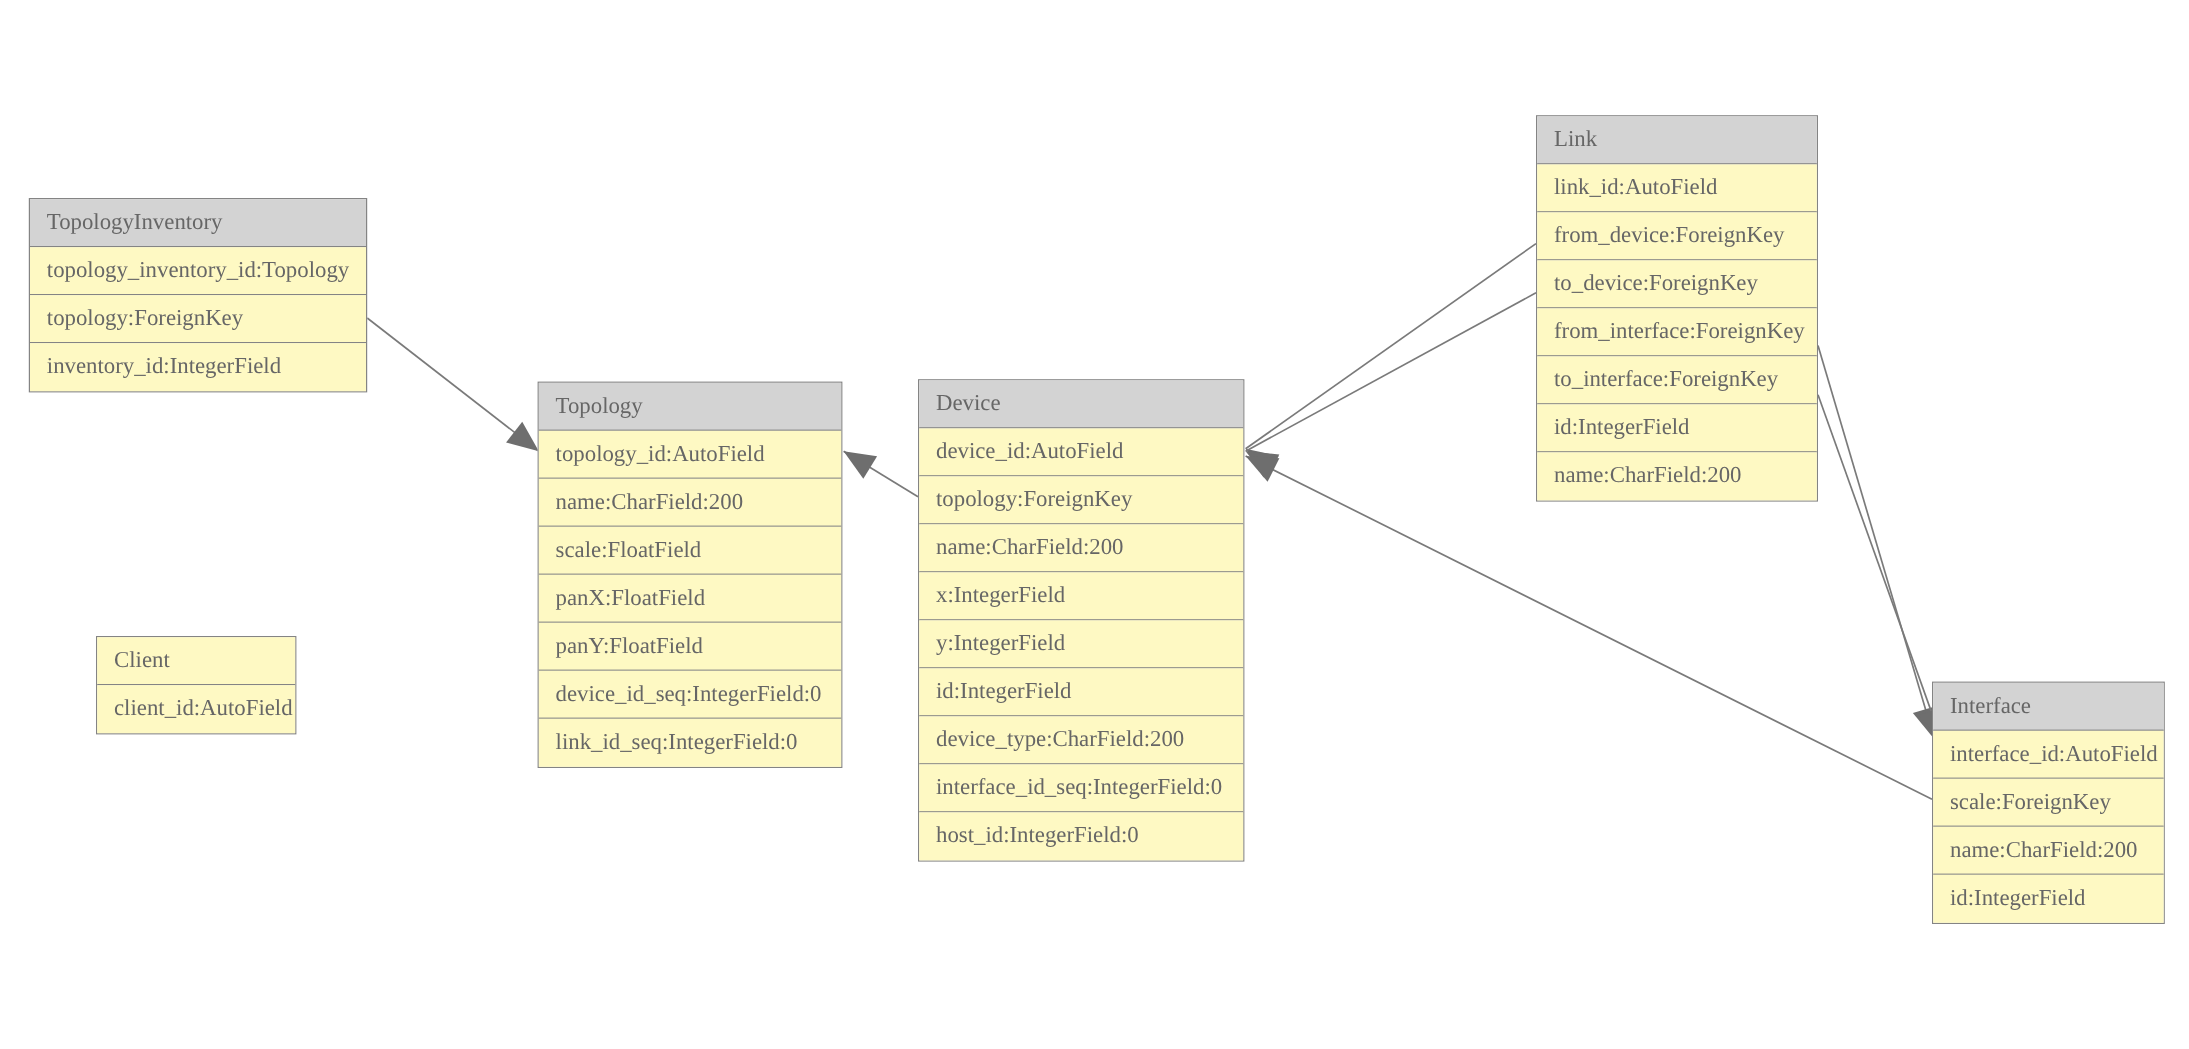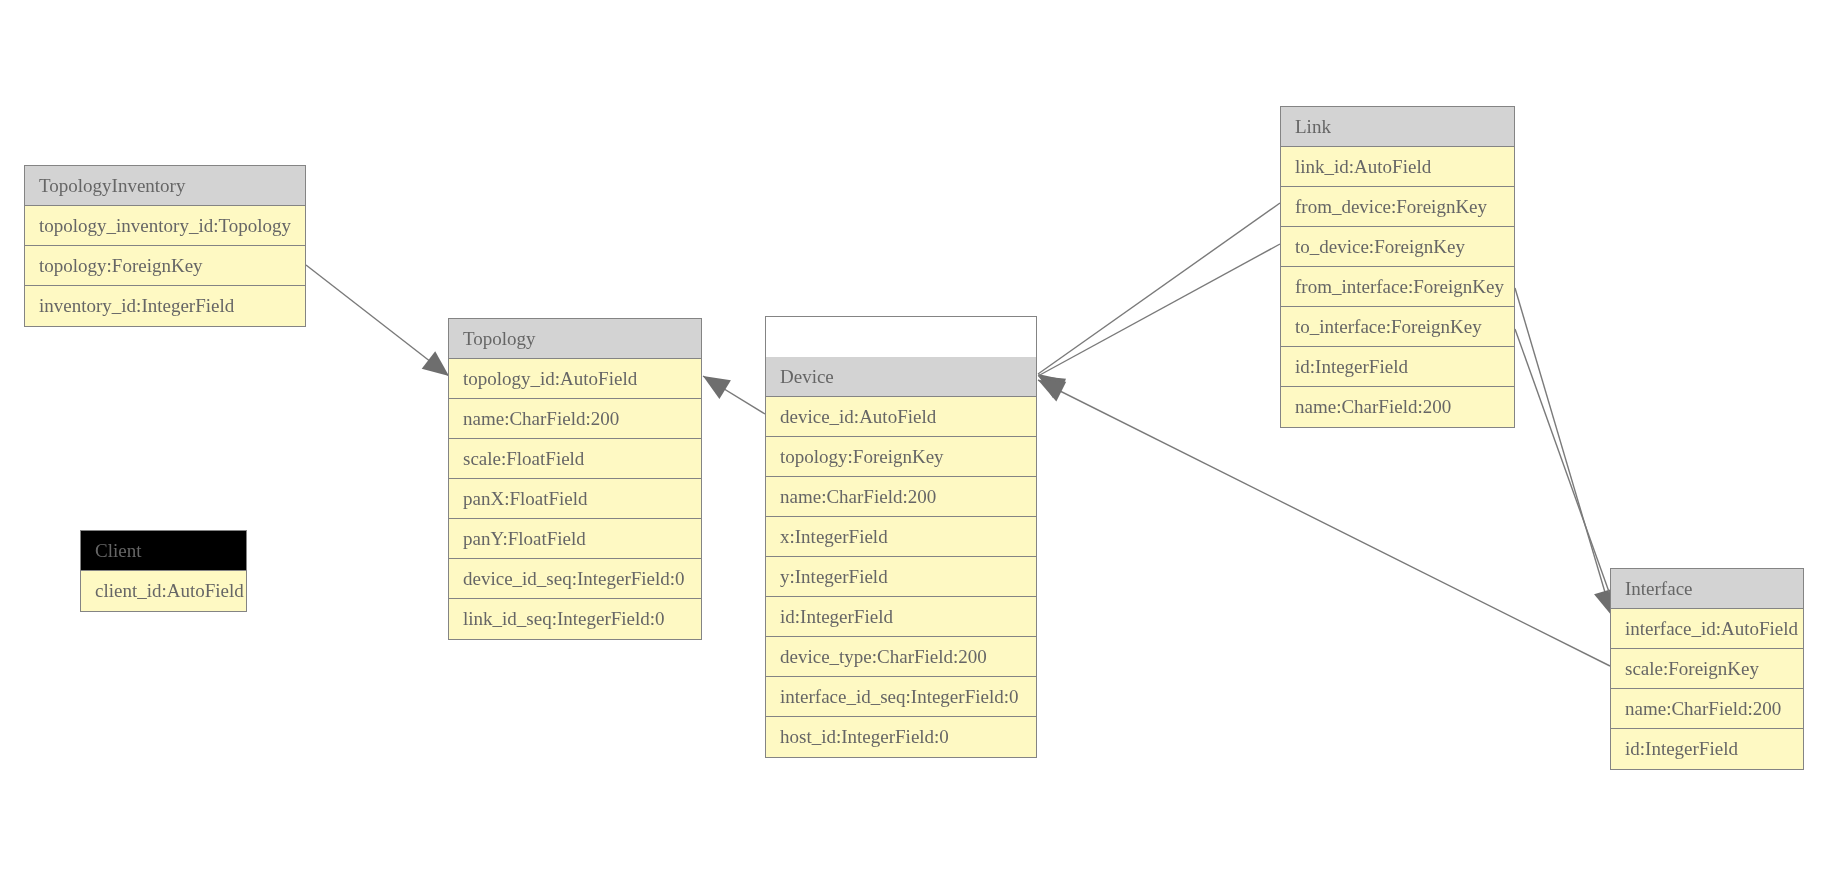--- a/index.html
+++ b/index.html
@@ -93,46 +93,46 @@
       </g>
     </svg>
 
 <div class="entity" style="left: 24px; top: 165px; width: 282px; border-color: rgb(132, 132, 132);">
       <div class="entity-header" style="background: rgb(211, 211, 211); color: rgb(102, 102, 102); border-bottom-color: rgb(132, 132, 132);">TopologyInventory</div>
       <div class="entity-field" style="color: rgb(102, 102, 102); border-bottom-color: rgb(132, 132, 132);">topology_inventory_id:Topology</div>
       <div class="entity-field" style="color: rgb(102, 102, 102); border-bottom-color: rgb(132, 132, 132);">topology:ForeignKey</div>
       <div class="entity-field" style="color: rgb(102, 102, 102); border-bottom-color: rgb(132, 132, 132);">inventory_id:IntegerField</div>
     </div>
     <div class="entity" style="left: 80px; top: 530px; width: 167px; border-color: rgb(132, 132, 132);">
-      <div class="entity-header" style="background: #000000; color: rgb(102, 102, 102); border-bottom-color: rgb(132, 132, 132);">Client</div>
+      <div class="entity-header" style="background: #fef9c3; color: rgb(102, 102, 102); border-bottom-color: rgb(132, 132, 132);">Client</div>
       <div class="entity-field" style="color: rgb(102, 102, 102); border-bottom-color: rgb(132, 132, 132);">client_id:AutoField</div>
     </div>
     <div class="entity" style="left: 448px; top: 318px; width: 254px; border-color: rgb(132, 132, 132);">
       <div class="entity-header" style="background: rgb(211, 211, 211); color: rgb(102, 102, 102); border-bottom-color: rgb(132, 132, 132);">Topology</div>
       <div class="entity-field" style="color: rgb(102, 102, 102); border-bottom-color: rgb(132, 132, 132);">topology_id:AutoField</div>
       <div class="entity-field" style="color: rgb(102, 102, 102); border-bottom-color: rgb(132, 132, 132);">name:CharField:200</div>
       <div class="entity-field" style="color: rgb(102, 102, 102); border-bottom-color: rgb(132, 132, 132);">scale:FloatField</div>
       <div class="entity-field" style="color: rgb(102, 102, 102); border-bottom-color: rgb(132, 132, 132);">panX:FloatField</div>
       <div class="entity-field" style="color: rgb(102, 102, 102); border-bottom-color: rgb(132, 132, 132);">panY:FloatField</div>
       <div class="entity-field" style="color: rgb(102, 102, 102); border-bottom-color: rgb(132, 132, 132);">device_id_seq:IntegerField:0</div>
       <div class="entity-field" style="color: rgb(102, 102, 102); border-bottom-color: rgb(132, 132, 132);">link_id_seq:IntegerField:0</div>
     </div>
     <div class="entity" style="left: 765px; top: 316px; width: 272px; border-color: rgb(132, 132, 132);">
-      <div class="entity-header" style="background: rgb(211, 211, 211); color: rgb(102, 102, 102); border-bottom-color: rgb(132, 132, 132); margin-top: 40px;">Device</div>
+      <div class="entity-header" style="background: rgb(211, 211, 211); color: rgb(102, 102, 102); border-bottom-color: rgb(132, 132, 132);">Device</div>
       <div class="entity-field" style="color: rgb(102, 102, 102); border-bottom-color: rgb(132, 132, 132);">device_id:AutoField</div>
       <div class="entity-field" style="color: rgb(102, 102, 102); border-bottom-color: rgb(132, 132, 132);">topology:ForeignKey</div>
       <div class="entity-field" style="color: rgb(102, 102, 102); border-bottom-color: rgb(132, 132, 132);">name:CharField:200</div>
       <div class="entity-field" style="color: rgb(102, 102, 102); border-bottom-color: rgb(132, 132, 132);">x:IntegerField</div>
       <div class="entity-field" style="color: rgb(102, 102, 102); border-bottom-color: rgb(132, 132, 132);">y:IntegerField</div>
       <div class="entity-field" style="color: rgb(102, 102, 102); border-bottom-color: rgb(132, 132, 132);">id:IntegerField</div>
       <div class="entity-field" style="color: rgb(102, 102, 102); border-bottom-color: rgb(132, 132, 132);">device_type:CharField:200</div>
       <div class="entity-field" style="color: rgb(102, 102, 102); border-bottom-color: rgb(132, 132, 132);">interface_id_seq:IntegerField:0</div>
       <div class="entity-field" style="color: rgb(102, 102, 102); border-bottom-color: rgb(132, 132, 132); font-family: Liberation Serif, serif;">host_id:IntegerField:0</div>
     </div>
-    <div class="entity" style="left: 1280px; top: 106px; width: 235px; border-color: rgb(132, 132, 132);">
+    <div class="entity" style="left: 1280px; top: 96px; width: 235px; border-color: rgb(132, 132, 132);">
       <div class="entity-header" style="background: rgb(211, 211, 211); color: rgb(102, 102, 102); border-bottom-color: rgb(132, 132, 132);">Link</div>
       <div class="entity-field" style="color: rgb(102, 102, 102); border-bottom-color: rgb(132, 132, 132);">link_id:AutoField</div>
       <div class="entity-field" style="color: rgb(102, 102, 102); border-bottom-color: rgb(132, 132, 132);">from_device:ForeignKey</div>
       <div class="entity-field" style="color: rgb(102, 102, 102); border-bottom-color: rgb(132, 132, 132);">to_device:ForeignKey</div>
       <div class="entity-field" style="color: rgb(102, 102, 102); border-bottom-color: rgb(132, 132, 132);">from_interface:ForeignKey</div>
       <div class="entity-field" style="color: rgb(102, 102, 102); border-bottom-color: rgb(132, 132, 132);">to_interface:ForeignKey</div>
       <div class="entity-field" style="color: rgb(102, 102, 102); border-bottom-color: rgb(132, 132, 132);">id:IntegerField</div>
       <div class="entity-field" style="color: rgb(102, 102, 102); border-bottom-color: rgb(132, 132, 132);">name:CharField:200</div>
     </div>
     <div class="entity" style="left: 1610px; top: 568px; width: 194px; border-color: rgb(132, 132, 132);">

